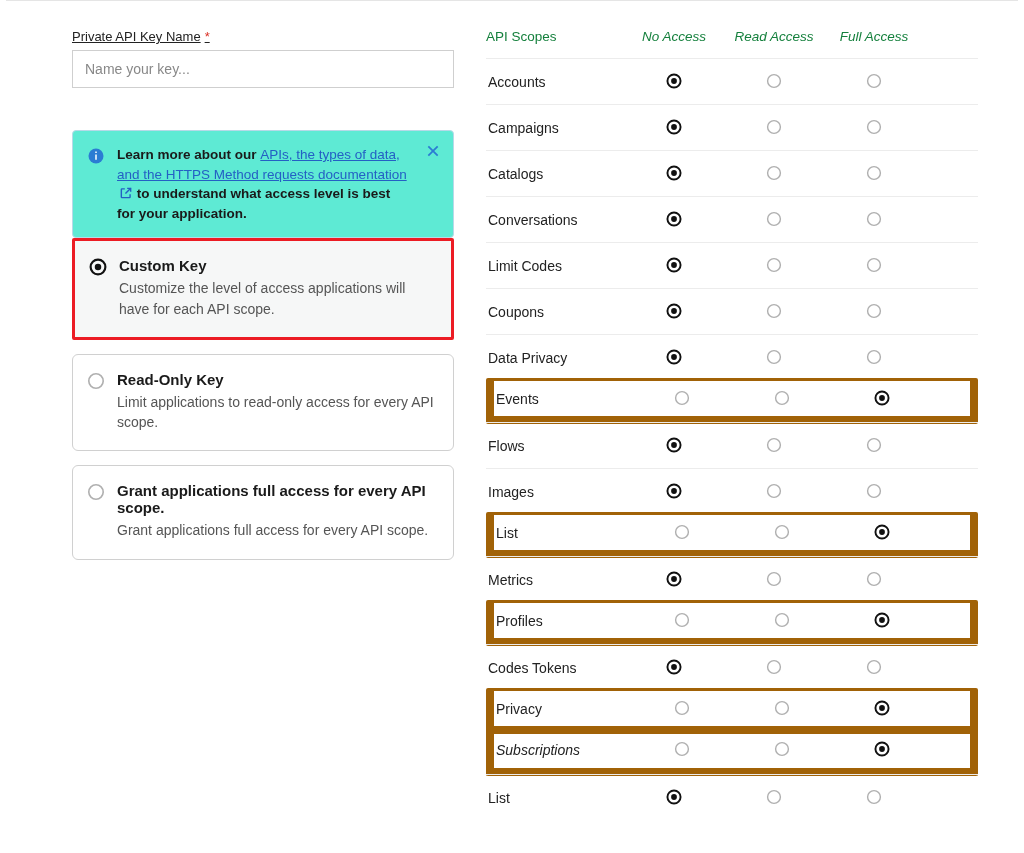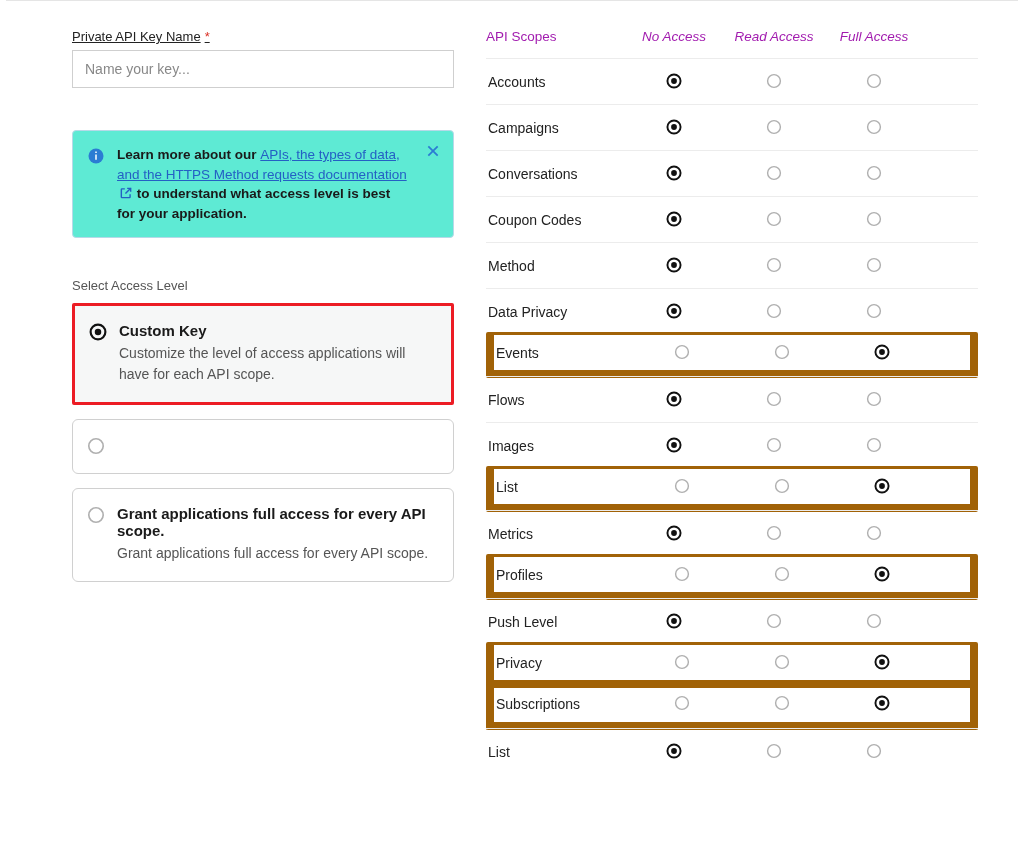--- a/index.html
+++ b/index.html
@@ -121,21 +121,21 @@
   }
   .hl-red {
     border: 3px solid #ec1c24;
     border-radius: 2px;
   }
 
   
   .scope-head {
     display: flex;
     font-size: 13.5px;
-    color: #a21caf;
+    color: #15803d;
     padding-bottom: 14px;
   }
   .scope-head .hname { flex: 0 0 138px; }
   .scope-head .hcol { flex: 0 0 100px; text-align: center; font-style: italic; }
 
   .scope-row {
     display: flex;
     align-items: center;
     height: 46px;
     border-top: 1px solid #ececec;
@@ -156,20 +156,21 @@
     border: 8px solid #a16207;
     border-radius: 2px;
     margin: -2px 0;
     border-top-width: 3px;
   }
   
   .hl-box + .hl-box {
     border-top: none;
     margin-top: -4px;
     padding-top: 2px;
+    font-style: italic;
   }
 
 </style>
 </head>
 <body>
 
 <div class="container">
 
   <div class="left-col">
     <div class="field-label">
@@ -196,41 +197,44 @@
         </span>
         <b><span> to understand what access level is best for your application.</span></b>
       </div>
       <span class="close-btn">
         <svg width="16" height="16" viewBox="0 0 24 24" stroke="#2b7cd3" stroke-width="2.6" fill="none">
           <path d="M5 5l14 14M19 5L5 19"></path>
         </svg>
       </span>
     </div>
 
-    <div class="section-label">Select Access Level</div>
 
     <div id="access-options">
         <div class="access-option selected hl-red">
     <span class="opt-radio radio-wrap">
             <svg width="18" height="18" viewBox="0 0 20 20">
       <circle cx="10" cy="10" r="8.2" fill="none" stroke="#111" stroke-width="2.4"></circle>
       <circle cx="10" cy="10" r="3.6" fill="#111"></circle>
     </svg>
           </span>
     <div>
       <div class="opt-title">Custom Key</div>
       <div class="opt-desc">Customize the level of access applications will have for each API scope.</div>
     </div>
         </div>
         <div class="access-option">
     <span class="opt-radio radio-wrap">
             <svg width="18" height="18" viewBox="0 0 20 20">
     <circle cx="10" cy="10" r="8" fill="none" stroke="#b0b0b0" stroke-width="1.8"></circle>
   </svg>
           </span>
+    <div>
+      <div class="opt-title">Read-Only Key</div>
+      <div class="opt-desc">Limit applications to read-only access for every API scope.</div>
+    </div>
         </div>
         <div class="access-option">
     <span class="opt-radio radio-wrap">
             <svg width="18" height="18" viewBox="0 0 20 20">
     <circle cx="10" cy="10" r="8" fill="none" stroke="#b0b0b0" stroke-width="1.8"></circle>
   </svg>
           </span>
     <div>
       <div class="opt-title">Grant applications full access for every API scope.</div>
       <div class="opt-desc">Grant applications full access for every API scope.</div>
@@ -279,59 +283,78 @@
     <circle cx="10" cy="10" r="8" fill="none" stroke="#b0b0b0" stroke-width="1.8"></circle>
   </svg>
             </span></div>
           <div class="scol"><span class="radio-wrap">
               <svg width="16" height="16" viewBox="0 0 20 20">
     <circle cx="10" cy="10" r="8" fill="none" stroke="#b0b0b0" stroke-width="1.8"></circle>
   </svg>
             </span></div>
         </div>
         <div class="scope-row">
+    <div class="sname">Catalogs</div>
+    <div class="scol"><span class="radio-wrap">
+              <svg width="16" height="16" viewBox="0 0 20 20">
+      <circle cx="10" cy="10" r="8.2" fill="none" stroke="#111" stroke-width="2.4"></circle>
+      <circle cx="10" cy="10" r="3.6" fill="#111"></circle>
+    </svg>
+            </span></div>
+          <div class="scol"><span class="radio-wrap">
+              <svg width="16" height="16" viewBox="0 0 20 20">
+    <circle cx="10" cy="10" r="8" fill="none" stroke="#b0b0b0" stroke-width="1.8"></circle>
+  </svg>
+            </span></div>
+          <div class="scol"><span class="radio-wrap">
+              <svg width="16" height="16" viewBox="0 0 20 20">
+    <circle cx="10" cy="10" r="8" fill="none" stroke="#b0b0b0" stroke-width="1.8"></circle>
+  </svg>
+            </span></div>
+        </div>
+        <div class="scope-row">
     <div class="sname">Conversations</div>
     <div class="scol"><span class="radio-wrap">
               <svg width="16" height="16" viewBox="0 0 20 20">
       <circle cx="10" cy="10" r="8.2" fill="none" stroke="#111" stroke-width="2.4"></circle>
       <circle cx="10" cy="10" r="3.6" fill="#111"></circle>
     </svg>
             </span></div>
           <div class="scol"><span class="radio-wrap">
               <svg width="16" height="16" viewBox="0 0 20 20">
     <circle cx="10" cy="10" r="8" fill="none" stroke="#b0b0b0" stroke-width="1.8"></circle>
   </svg>
             </span></div>
           <div class="scol"><span class="radio-wrap">
               <svg width="16" height="16" viewBox="0 0 20 20">
     <circle cx="10" cy="10" r="8" fill="none" stroke="#b0b0b0" stroke-width="1.8"></circle>
   </svg>
             </span></div>
         </div>
         <div class="scope-row">
-    <div class="sname">Coupon Codes</div>
-    <div class="scol"><span class="radio-wrap">
-              <svg width="16" height="16" viewBox="0 0 20 20">
-      <circle cx="10" cy="10" r="8.2" fill="none" stroke="#111" stroke-width="2.4"></circle>
-      <circle cx="10" cy="10" r="3.6" fill="#111"></circle>
-    </svg>
-            </span></div>
-          <div class="scol"><span class="radio-wrap">
-              <svg width="16" height="16" viewBox="0 0 20 20">
-    <circle cx="10" cy="10" r="8" fill="none" stroke="#b0b0b0" stroke-width="1.8"></circle>
-  </svg>
-            </span></div>
-          <div class="scol"><span class="radio-wrap">
-              <svg width="16" height="16" viewBox="0 0 20 20">
-    <circle cx="10" cy="10" r="8" fill="none" stroke="#b0b0b0" stroke-width="1.8"></circle>
-  </svg>
-            </span></div>
-        </div>
-        <div class="scope-row">
-    <div class="sname">Method</div>
+    <div class="sname">Limit Codes</div>
+    <div class="scol"><span class="radio-wrap">
+              <svg width="16" height="16" viewBox="0 0 20 20">
+      <circle cx="10" cy="10" r="8.2" fill="none" stroke="#111" stroke-width="2.4"></circle>
+      <circle cx="10" cy="10" r="3.6" fill="#111"></circle>
+    </svg>
+            </span></div>
+          <div class="scol"><span class="radio-wrap">
+              <svg width="16" height="16" viewBox="0 0 20 20">
+    <circle cx="10" cy="10" r="8" fill="none" stroke="#b0b0b0" stroke-width="1.8"></circle>
+  </svg>
+            </span></div>
+          <div class="scol"><span class="radio-wrap">
+              <svg width="16" height="16" viewBox="0 0 20 20">
+    <circle cx="10" cy="10" r="8" fill="none" stroke="#b0b0b0" stroke-width="1.8"></circle>
+  </svg>
+            </span></div>
+        </div>
+        <div class="scope-row">
+    <div class="sname">Coupons</div>
     <div class="scol"><span class="radio-wrap">
               <svg width="16" height="16" viewBox="0 0 20 20">
       <circle cx="10" cy="10" r="8.2" fill="none" stroke="#111" stroke-width="2.4"></circle>
       <circle cx="10" cy="10" r="3.6" fill="#111"></circle>
     </svg>
             </span></div>
           <div class="scol"><span class="radio-wrap">
               <svg width="16" height="16" viewBox="0 0 20 20">
     <circle cx="10" cy="10" r="8" fill="none" stroke="#b0b0b0" stroke-width="1.8"></circle>
   </svg>
@@ -469,21 +492,21 @@
   </svg>
             </span></div>
           <div class="scol"><span class="radio-wrap">
               <svg width="16" height="16" viewBox="0 0 20 20">
       <circle cx="10" cy="10" r="8.2" fill="none" stroke="#111" stroke-width="2.4"></circle>
       <circle cx="10" cy="10" r="3.6" fill="#111"></circle>
     </svg>
             </span></div>
         </div>
         <div class="scope-row">
-    <div class="sname">Push Level</div>
+    <div class="sname">Codes Tokens</div>
     <div class="scol"><span class="radio-wrap">
               <svg width="16" height="16" viewBox="0 0 20 20">
       <circle cx="10" cy="10" r="8.2" fill="none" stroke="#111" stroke-width="2.4"></circle>
       <circle cx="10" cy="10" r="3.6" fill="#111"></circle>
     </svg>
             </span></div>
           <div class="scol"><span class="radio-wrap">
               <svg width="16" height="16" viewBox="0 0 20 20">
     <circle cx="10" cy="10" r="8" fill="none" stroke="#b0b0b0" stroke-width="1.8"></circle>
   </svg>

